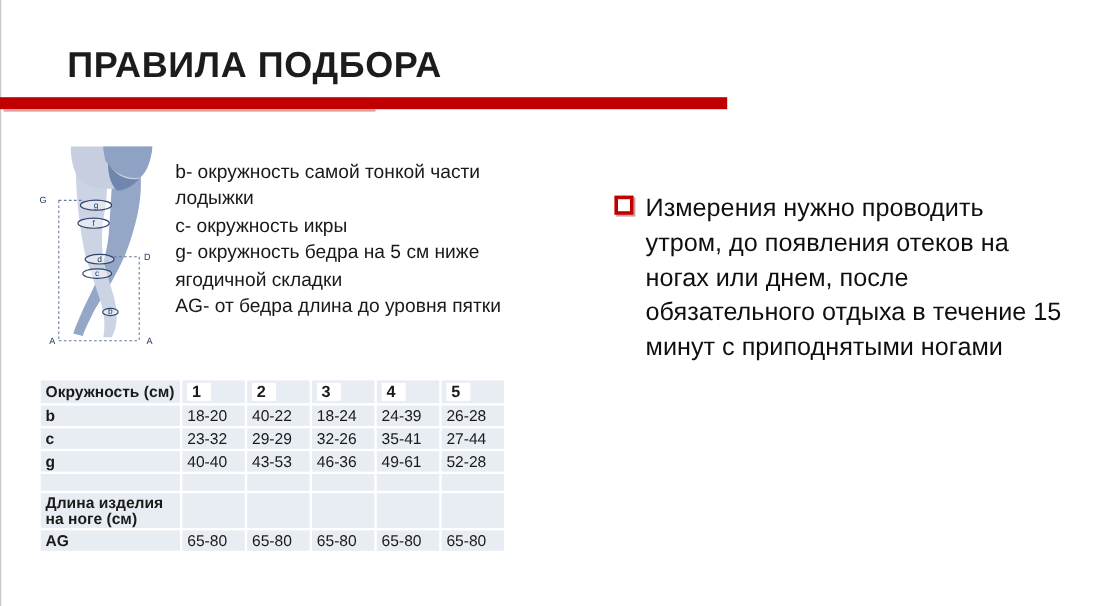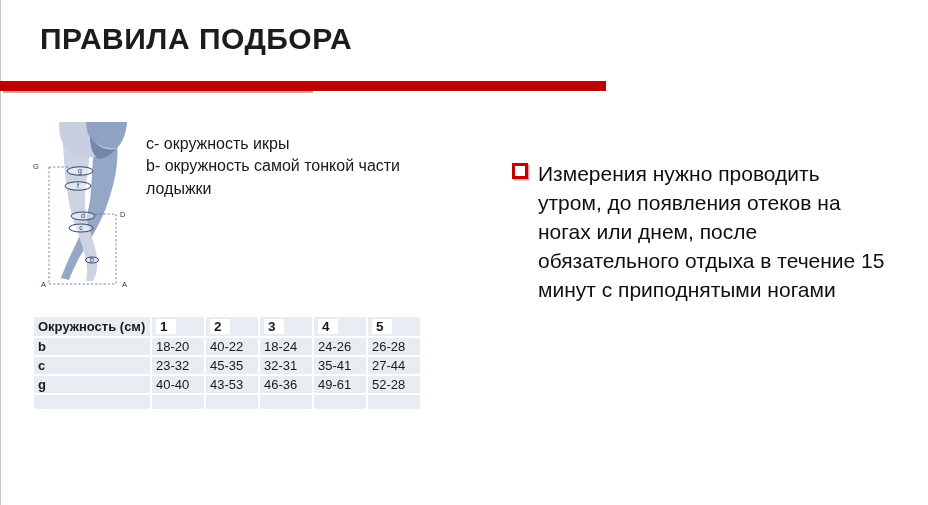--- a/index.html
+++ b/index.html
@@ -1,19 +1,19 @@
 <!DOCTYPE html>
 <html><head>
 <meta charset="utf-8">
 <style>
   html,body{margin:0;padding:0;background:#fff;}
   .slide{position:relative;width:928px;height:505px;background:#ffffff;overflow:hidden;
          font-family:"Liberation Sans",sans-serif;}
   .edge-line{position:absolute;left:0;top:0;width:1px;height:505px;background:#c9c9c9;}
-  .title{position:absolute;left:40px;top:22px;margin:0;font-size:30px;line-height:34px;
+  .title{position:absolute;left:40px;top:22px;margin:16px;font-size:30px;line-height:34px;
          font-weight:800;letter-spacing:.5px;color:#1c1c1c;white-space:nowrap;}
   .accent-bar{position:absolute;left:0;top:81px;width:606px;height:10px;background:#c00000;}
   .accent-bar-shadow{position:absolute;left:3px;top:91px;width:310px;height:2px;background:#e59b97;}
 
   .leg-diagram{position:absolute;left:30px;top:120px;width:120px;height:180px;}
 
   .measurements{position:absolute;left:146px;top:133px;width:304px;font-size:16px;
                 line-height:22.4px;color:#191919;}
   .measurements p{margin:0;}
 
@@ -83,22 +83,24 @@
 
     <g font-size="7.5" fill="#1f3864" font-family="Liberation Sans, sans-serif">
       <text x="3" y="49">G</text>
       <text x="90" y="97">D</text>
       <text x="11" y="167">A</text>
       <text x="92" y="167">A</text>
     </g>
   </svg>
 
   <div class="measurements">
+    <p>b- окружность самой тонкой части лодыжки</p>
     <p>c- окружность икры</p>
-    <p>b- окружность самой тонкой части лодыжки</p>
+    <p>g- окружность бедра на 5 см ниже ягодичной складки</p>
+    <p>AG- от бедра длина до уровня пятки</p>
   </div>
 
   <div class="note">
     <span class="sq"></span>
     <span class="txt">Измерения нужно проводить
 утром, до появления отеков на
 ногах или днем, после
 обязательного отдыха в течение 15
 минут с приподнятыми ногами</span>
   </div>
@@ -111,42 +113,59 @@
         <td class="val"><span class="patch">2</span></td>
         <td class="val"><span class="patch">3</span></td>
         <td class="val"><span class="patch">4</span></td>
         <td class="val"><span class="patch">5</span></td>
       </tr>
       <tr class="r-data">
         <td class="lbl">b</td>
         <td class="val">18-20</td>
         <td class="val">40-22</td>
         <td class="val">18-24</td>
-        <td class="val">24-26</td>
+        <td class="val">24-39</td>
         <td class="val">26-28</td>
       </tr>
       <tr class="r-data">
         <td class="lbl">c</td>
         <td class="val">23-32</td>
-        <td class="val">45-35</td>
-        <td class="val">32-31</td>
+        <td class="val">29-29</td>
+        <td class="val">32-26</td>
         <td class="val">35-41</td>
         <td class="val">27-44</td>
       </tr>
       <tr class="r-data">
         <td class="lbl">g</td>
         <td class="val">40-40</td>
         <td class="val">43-53</td>
         <td class="val">46-36</td>
         <td class="val">49-61</td>
         <td class="val">52-28</td>
       </tr>
       <tr class="r-spacer">
         <td class="lbl"></td>
         <td class="val"></td>
         <td class="val"></td>
         <td class="val"></td>
         <td class="val"></td>
         <td class="val"></td>
       </tr>
+      <tr class="r-length">
+        <td class="lbl prewrap">Длина изделия
+на ноге (см)</td>
+        <td class="val"></td>
+        <td class="val"></td>
+        <td class="val"></td>
+        <td class="val"></td>
+        <td class="val"></td>
+      </tr>
+      <tr class="r-ag">
+        <td class="lbl">AG</td>
+        <td class="val">65-80</td>
+        <td class="val">65-80</td>
+        <td class="val">65-80</td>
+        <td class="val">65-80</td>
+        <td class="val">65-80</td>
+      </tr>
     </tbody>
   </table>
 </div>
 
 </body></html>

